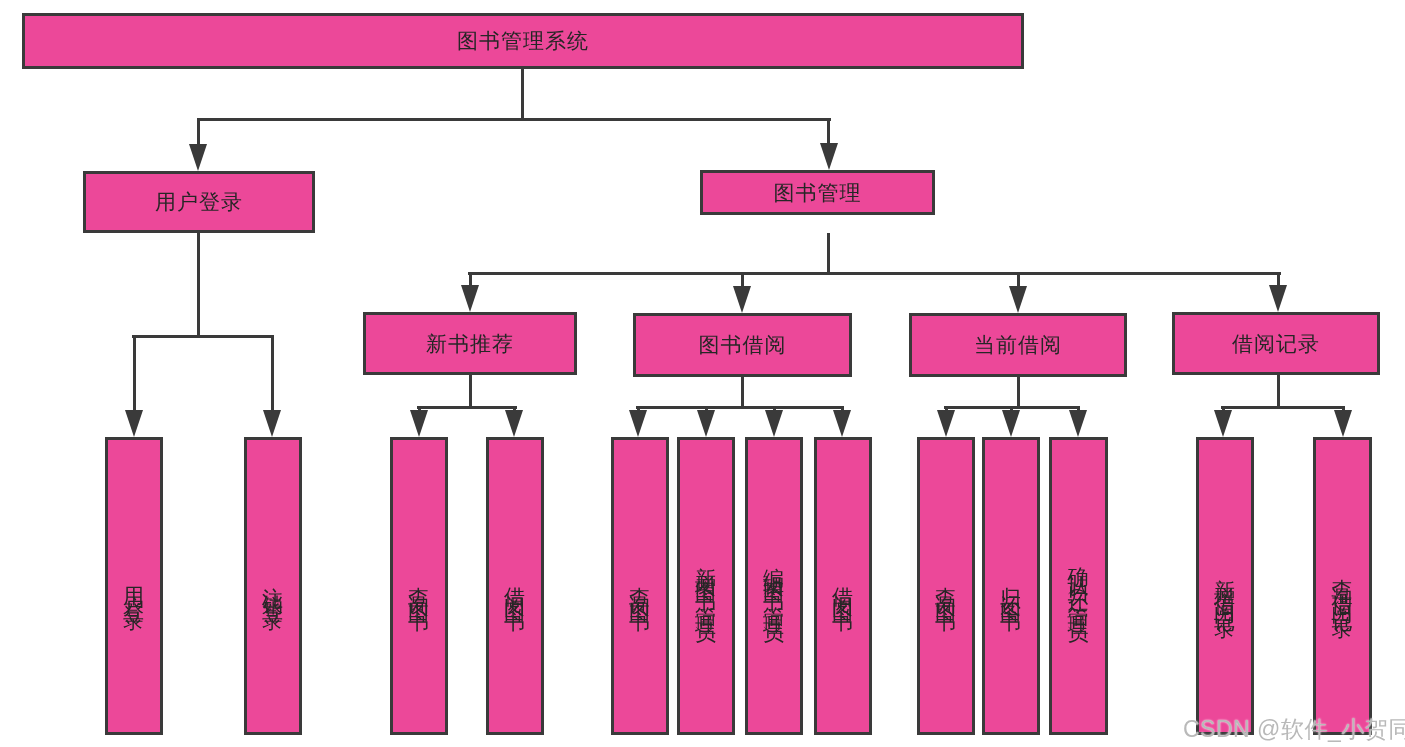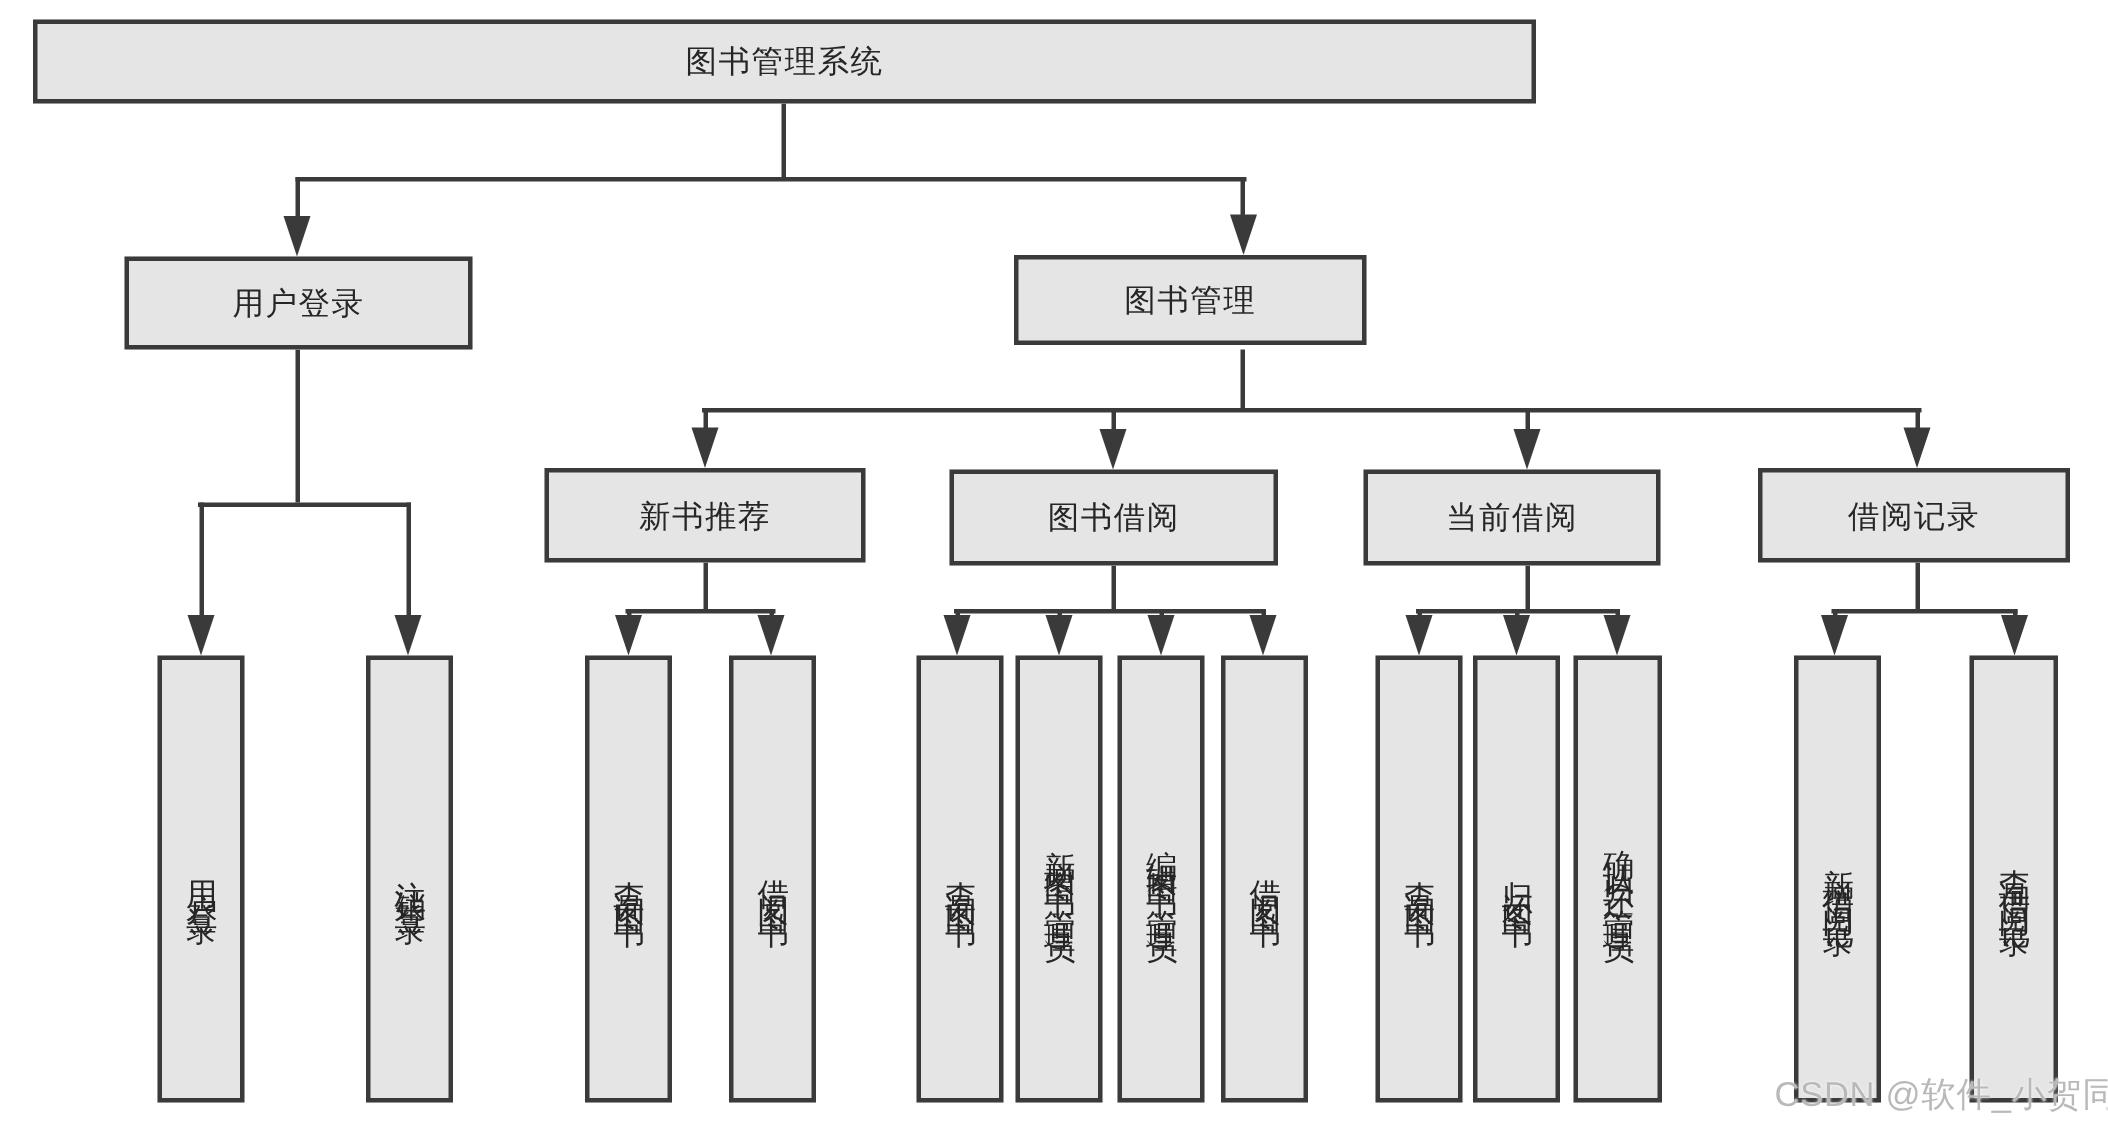--- a/index.html
+++ b/index.html
@@ -1,19 +1,19 @@
 <!DOCTYPE html>
 <html><head>
 <meta charset="utf-8">
 <style>
   html,body{margin:0;padding:0;background:#fff;}
   body{width:1405px;height:747px;position:relative;overflow:hidden;
        font-family:"Liberation Sans",sans-serif;color:#262626;}
   .canvas{position:absolute;inset:0;}
-  .node{position:absolute;box-sizing:border-box;border:3px solid #3a3a3a;background:#e5e5e5;
+  .node{position:absolute;box-sizing:border-box;border:3px solid #3a3a3a;background:#ec4899;
         display:flex;align-items:center;justify-content:center;
         font-size:21px;color:#262626;letter-spacing:1px;}
   .leaf{writing-mode:vertical-rl;letter-spacing:8px;font-size:21px;line-height:1;}
   .hline,.vline{position:absolute;background:#3a3a3a;}
   .hline{height:3px;}
   .vline{width:3px;}
   .arrow{position:absolute;width:0;height:0;
          border-left:9px solid transparent;border-right:9px solid transparent;
          border-top:27px solid #3a3a3a;}
   .watermark{position:absolute;left:1183px;top:714px;font-size:23px;
@@ -84,31 +84,31 @@
   <div class="vline" style="left:1342px;top:406px;height:8px;"></div>
   <div class="arrow" style="left:1334px;top:410px;"></div>
 
   <div class="node" style="left:22px;top:13px;width:1002px;height:56px;">
     <span>图书管理系统</span>
   </div>
 
   <div class="node" style="left:83px;top:171px;width:232px;height:62px;">
     <span>用户登录</span>
   </div>
-  <div class="node" style="left:676px;top:170px;width:235px;height:60px;">
+  <div class="node" style="left:700px;top:170px;width:235px;height:45px;">
     <span>图书管理</span>
   </div>
 
   <div class="node" style="left:363px;top:312px;width:214px;height:63px;align-items:center;">
     <span>新书推荐</span>
   </div>
   <div class="node" style="left:633px;top:313px;width:219px;height:64px;font-family:Liberation Serif, serif;">
     <span>图书借阅</span>
   </div>
-  <div class="node" style="left:909px;top:313px;width:198px;height:64px;">
+  <div class="node" style="left:909px;top:313px;width:218px;height:64px;">
     <span>当前借阅</span>
   </div>
   <div class="node" style="left:1172px;top:312px;width:208px;height:63px;">
     <span>借阅记录</span>
   </div>
 
   <div class="node leaf" style="left:105px;top:437px;width:58px;height:298px;">
     <span>用户登录</span>
   </div>
   <div class="node leaf" style="left:244px;top:437px;width:58px;height:298px;">

